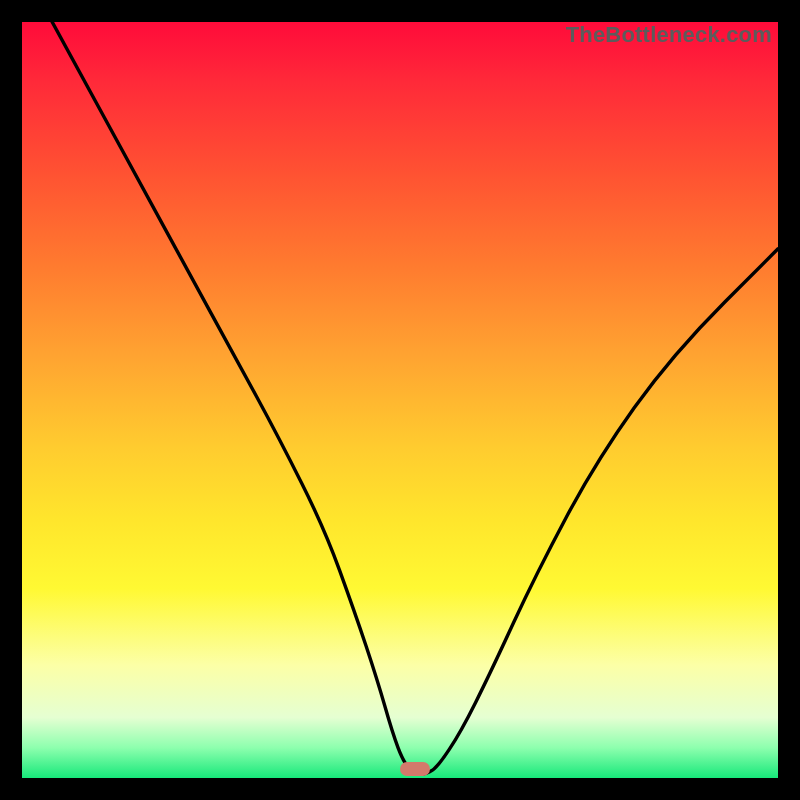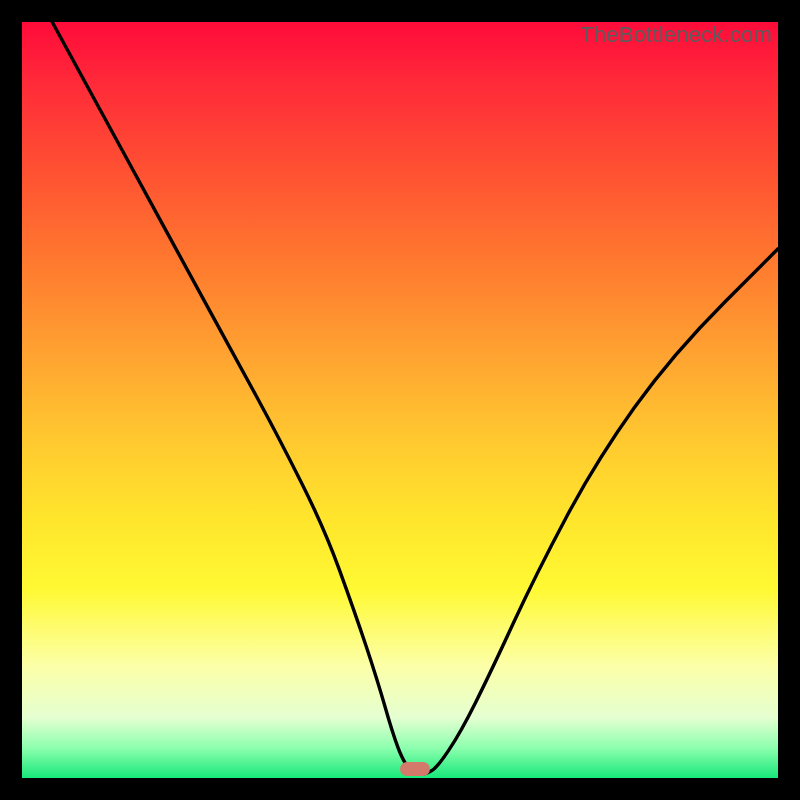--- a/index.html
+++ b/index.html
@@ -37,21 +37,21 @@
       #e5ffd2 92%,
       #8dffae 96%,
       #17e87a 100%
     );
   }
   .watermark {
     position: absolute;
     top: 0px;
     right: 6px;
     font-size: 22px;
-    font-weight: 400;
+    font-weight: 700;
     color: #5c5c5c;
     letter-spacing: 0.2px;
     user-select: none;
     margin-left: 8px;
   }
   .curve {
     position: absolute;
     left: 0;
     top: 0;
     width: 756px;

